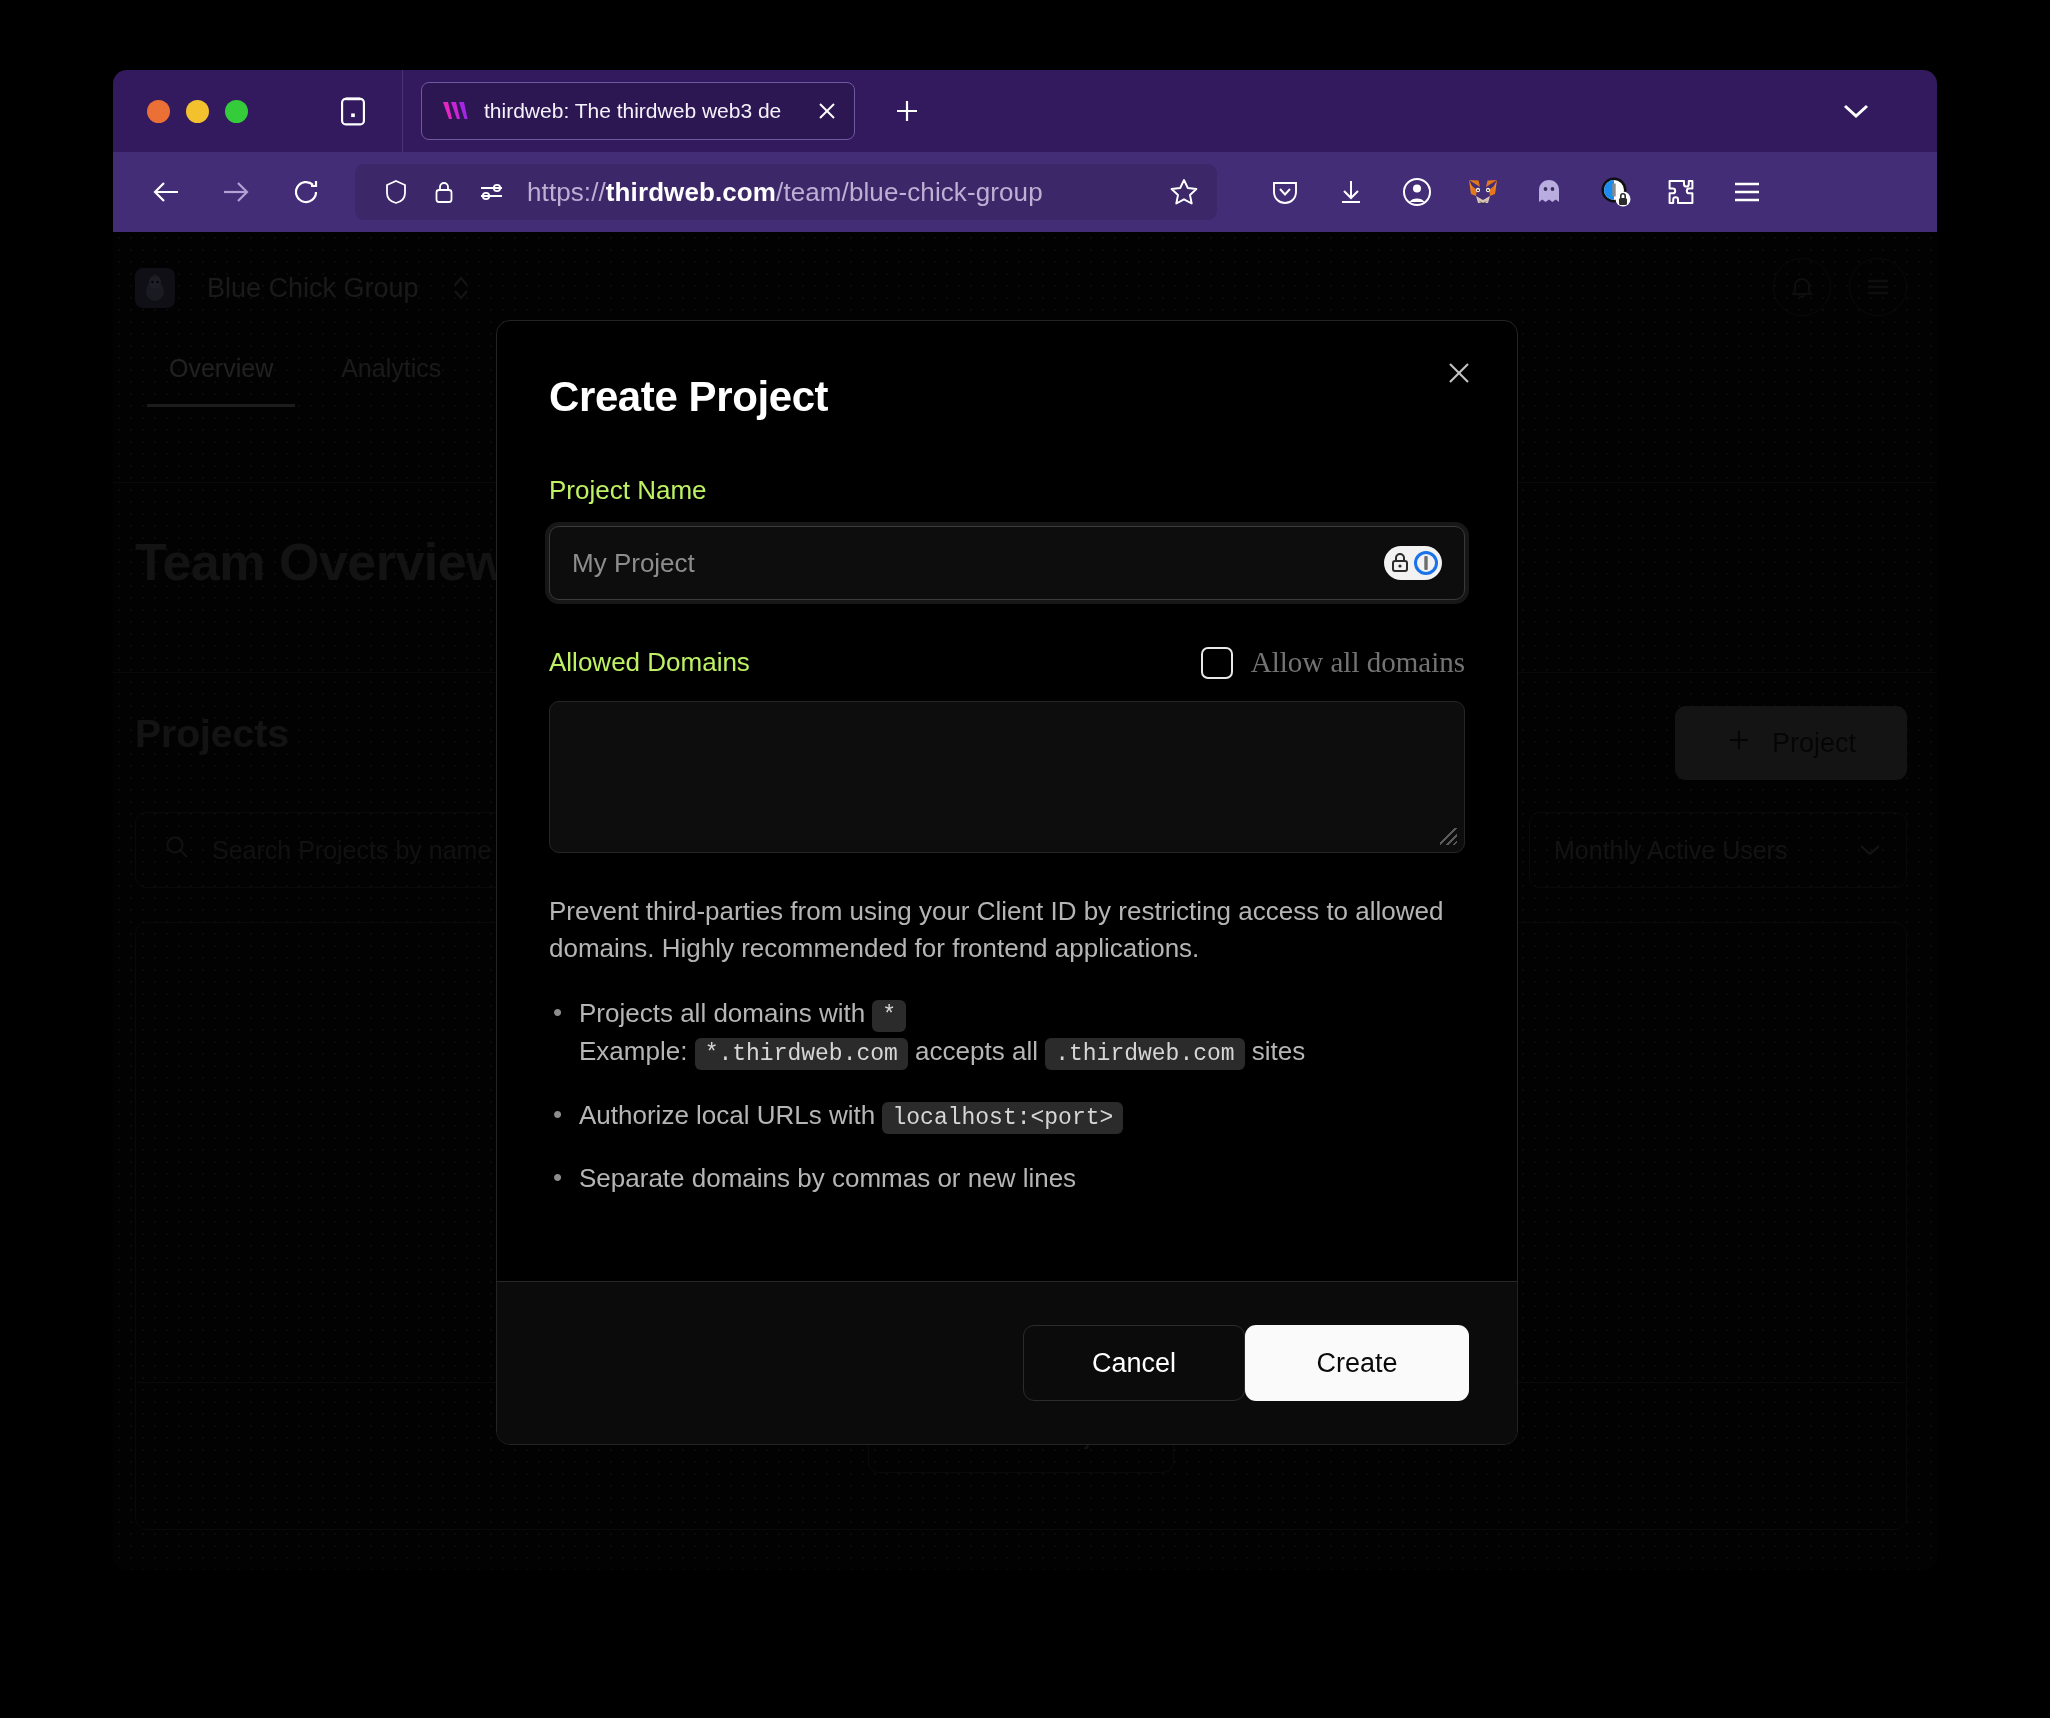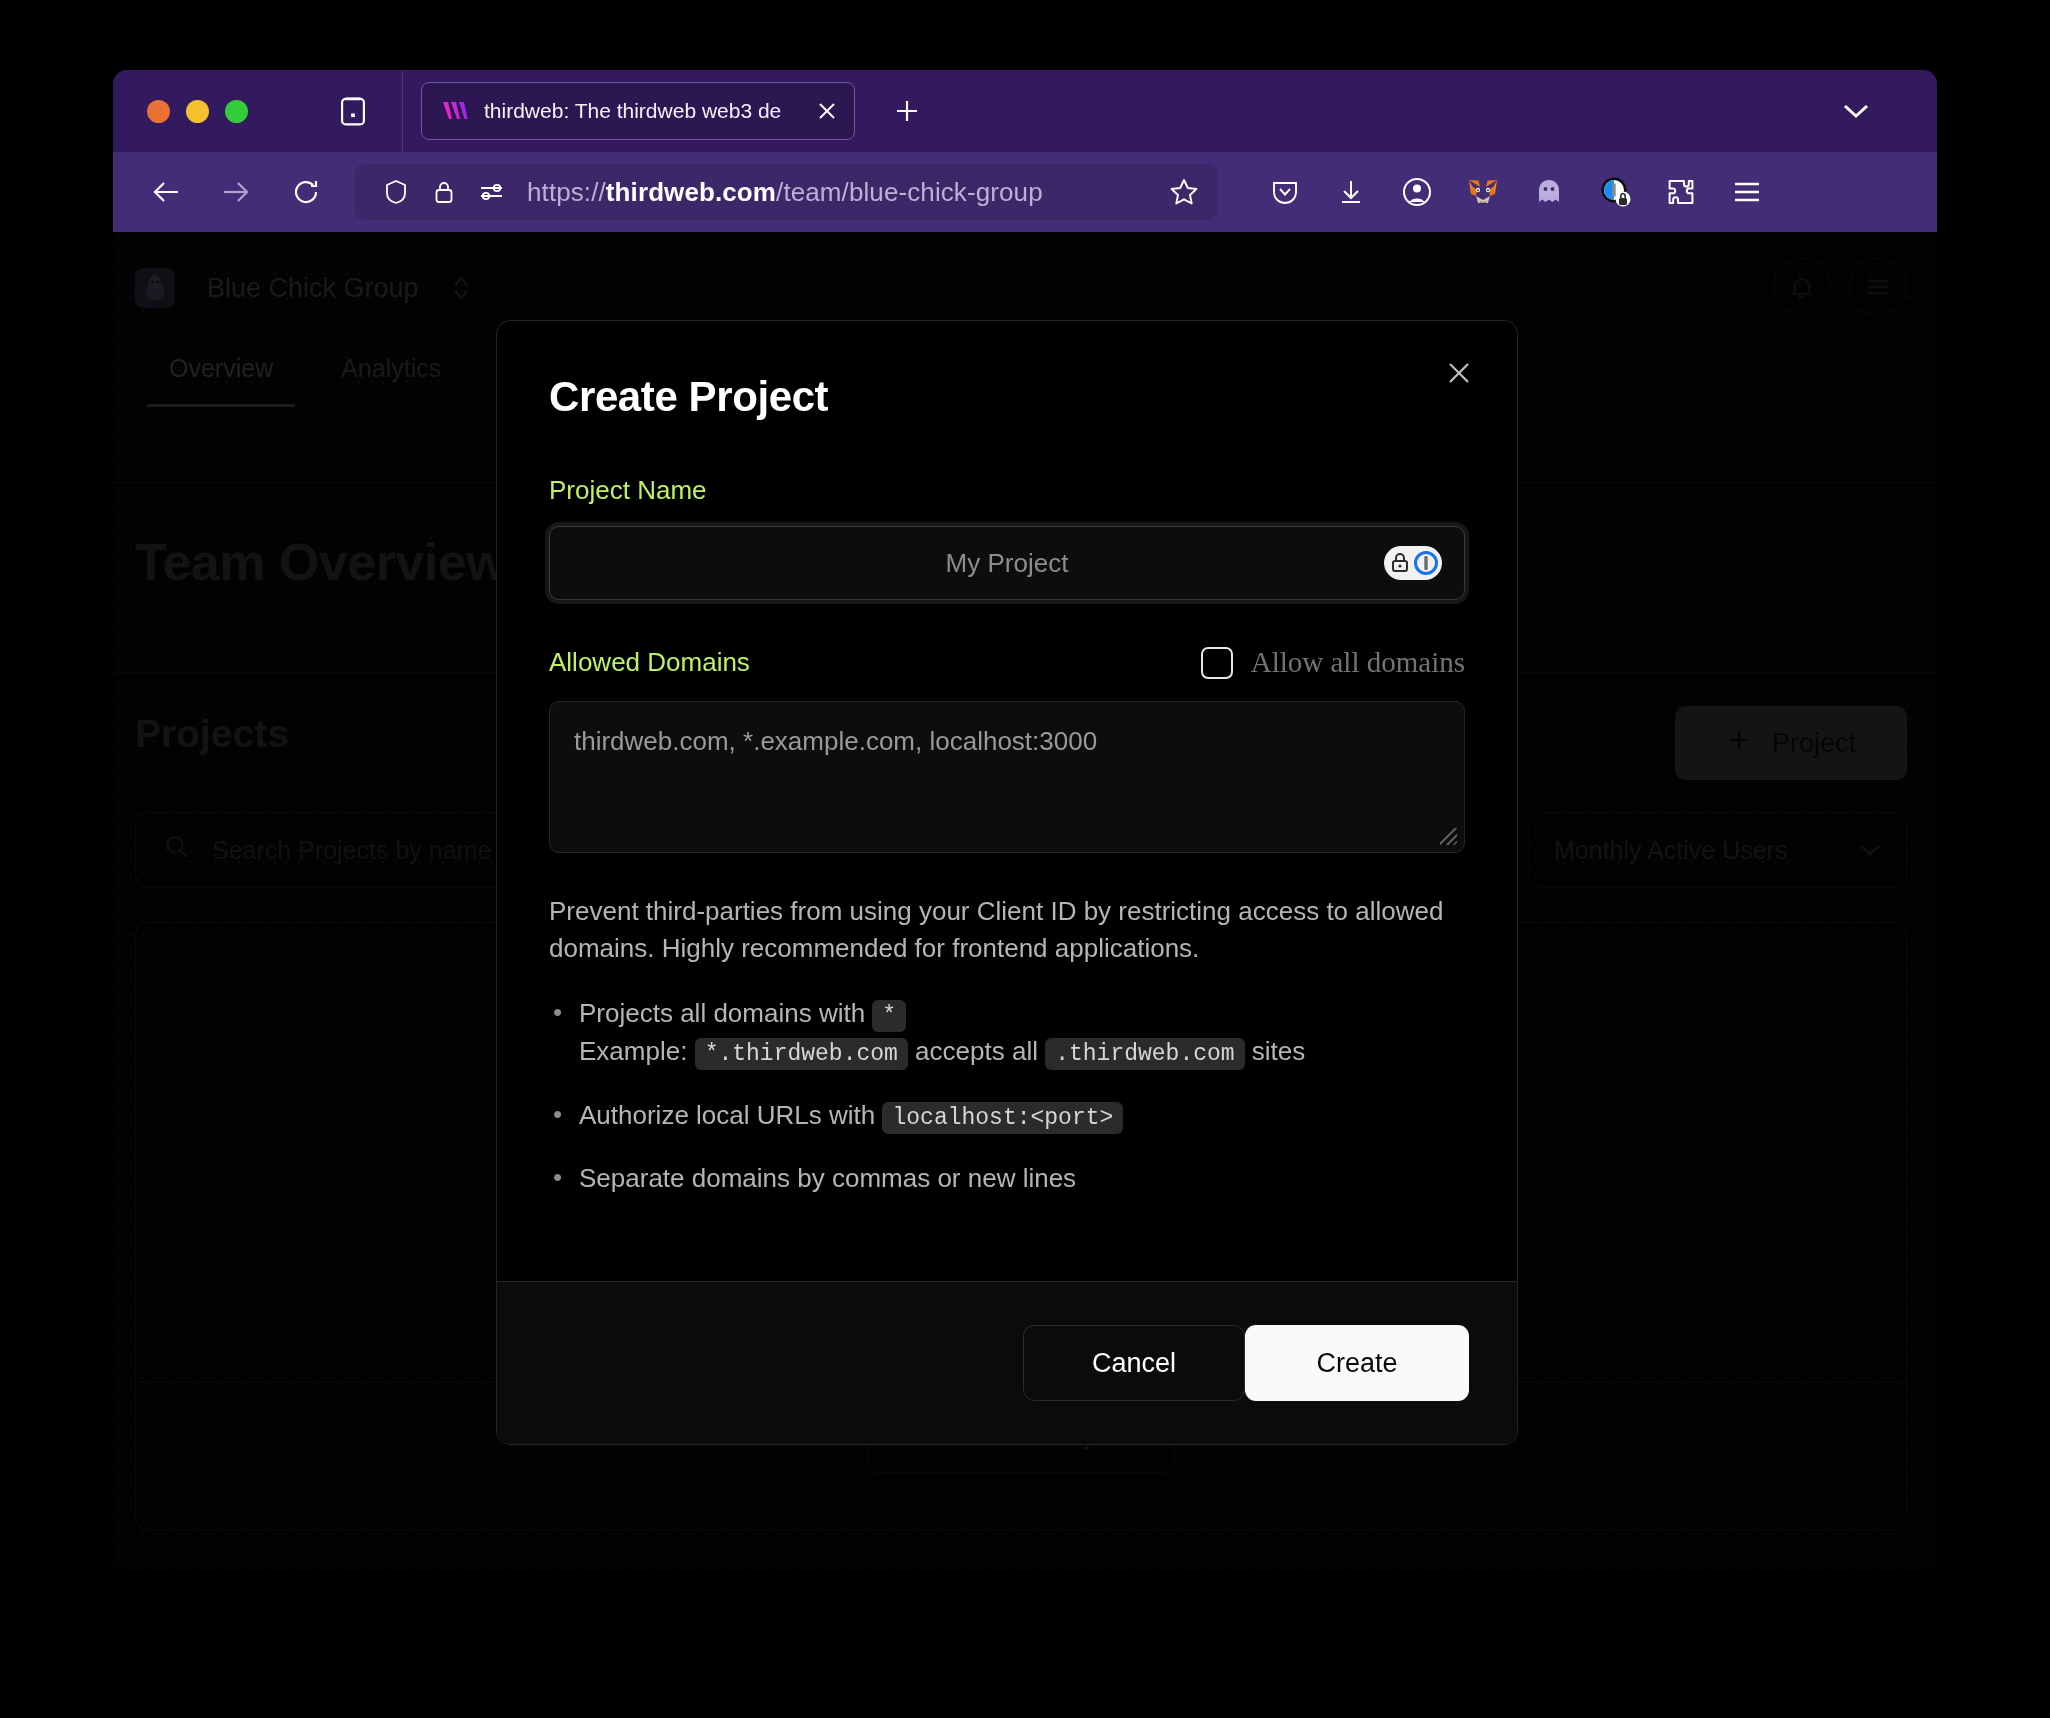--- a/index.html
+++ b/index.html
@@ -263,21 +263,20 @@
     background: #0d0d0d;
     box-shadow: 0 0 0 4px rgba(255,255,255,0.09);
     display: flex; align-items: center; padding: 0 22px;
     margin-bottom: 46px;
   }
   #project-name-input {
     flex: 1 1 auto;
     background: transparent; border: none; outline: none;
     color: #fca5a5; font-size: 26px;
     font-family: "Liberation Sans", sans-serif;
-    text-align: center;
   }
   #project-name-input::placeholder { color: #8d8d8d; }
   #pwmgr-icon {
     position: absolute; right: 22px; top: 50%; transform: translateY(-50%);
     width: 58px; height: 34px;
     background: #f2f2f2;
     border-radius: 17px;
     display: flex; align-items: center; justify-content: center; gap: 1px;
   }
 
@@ -640,21 +639,20 @@
 
         <div id="domains-row">
           <div class="field-label">Allowed Domains</div>
           <label id="allow-all-wrap">
             <span id="allow-all-checkbox"></span>
             <span id="allow-all-label">Allow all domains</span>
           </label>
         </div>
 
         <div id="domains-textarea-wrap">
-          <textarea id="domains-textarea" placeholder="thirdweb.com, *.example.com, localhost:3000" style=""></textarea>
           <span id="resize-grip"></span>
         </div>
 
         <div id="domains-help">Prevent third-parties from using your Client ID by restricting access to allowed domains. Highly recommended for frontend applications.</div>
 
         <ul id="domains-bullets">
           <li>
             <span>Projects all domains with</span>
             <code class="k">*</code>
             <br>

